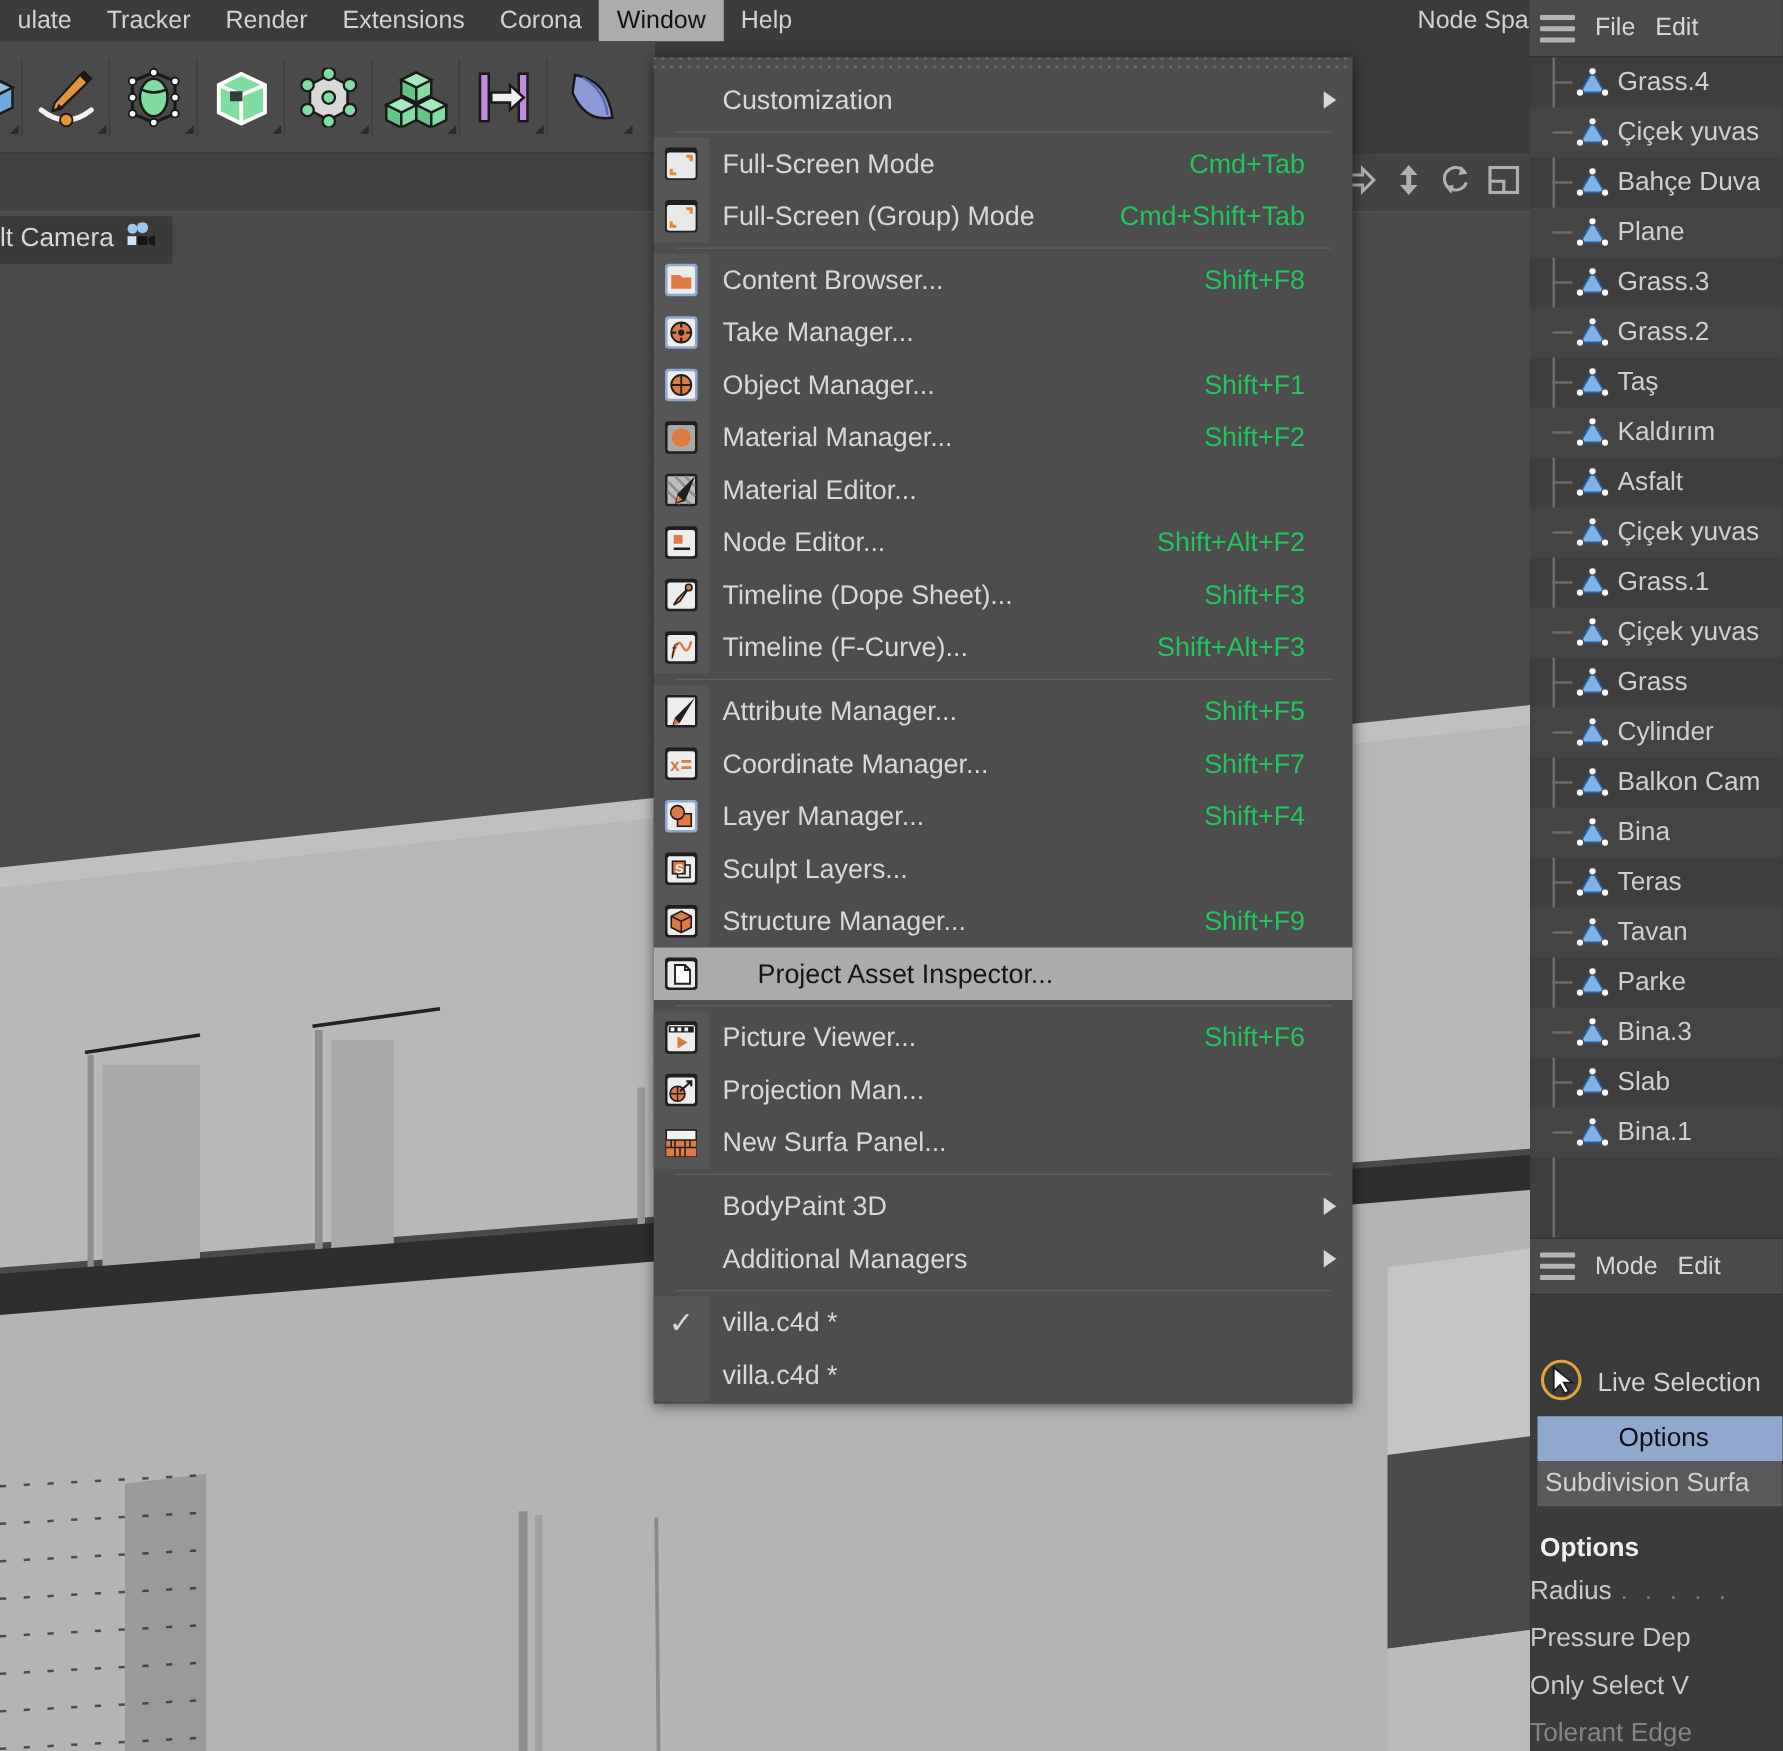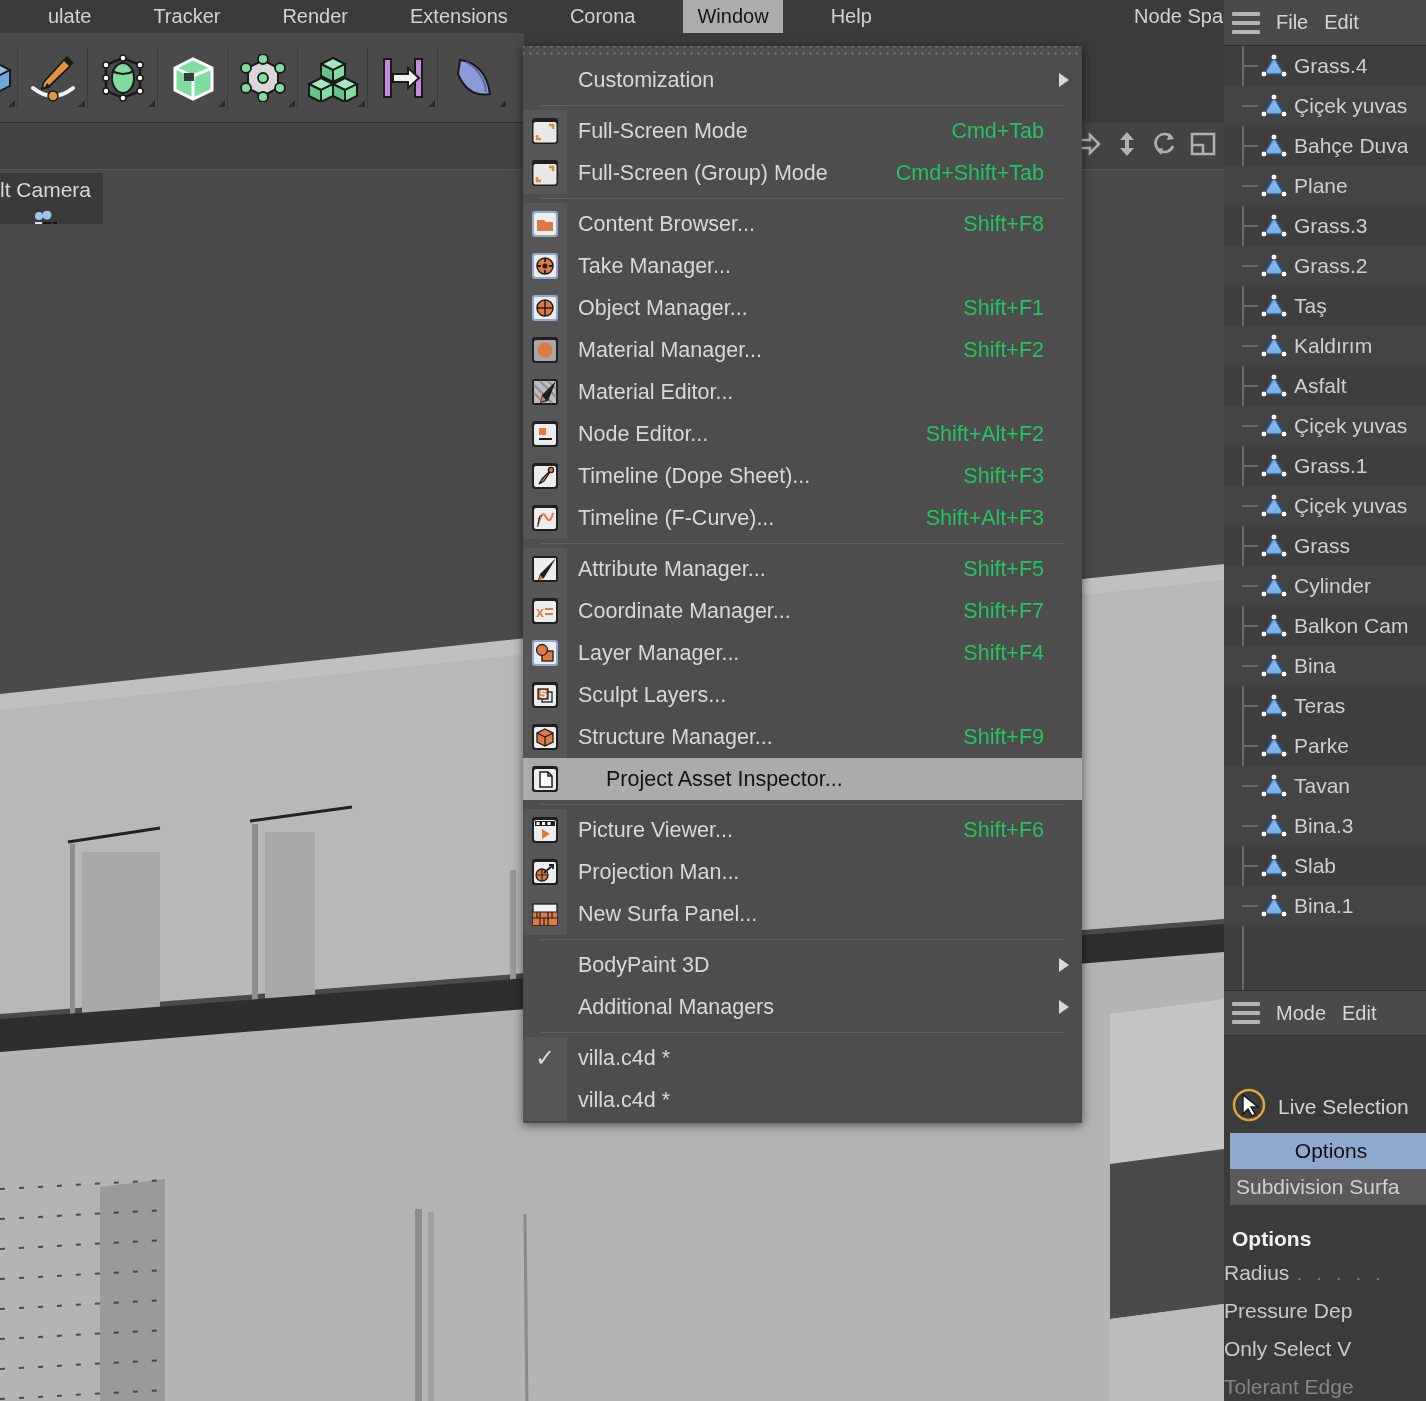--- a/index.html
+++ b/index.html
@@ -13,21 +13,21 @@
   #root { position: relative; width: 1426px; height: 1401px; }
 
   
   .menubar {
     position: absolute; left: 0; top: 0; width: 1426px; height: 33px;
     background: #3b3b3b;
     display: flex; align-items: center;
   }
   .menu-item {
     height: 33px; display: flex; align-items: center;
-    padding: 0 14px; color: #d2d2d2; font-size: 20px; white-space: nowrap; margin-left: 34px;
+    padding: 0 14px; color: #d2d2d2; font-size: 20px; white-space: nowrap;
   }
   .menu-item.active { background: #adadad; color: #141414; }
 
   .nodespace {
     position: absolute; right: 0; top: 0; height: 33px;
     display: flex; align-items: center; gap: 10px;
   }
   .nodespace-label { color: #d2d2d2; font-size: 20px; white-space: nowrap; }
   .nodespace-value {
     background: #575757; color: #dcdcdc; font-size: 20px;
@@ -64,21 +64,20 @@
   .vp-icons {
     position: absolute; right: 6px; top: 6px;
     display: flex; align-items: center; gap: 8px;
   }
   .vp-icons svg { display: block; opacity: .85; }
   .vp-camlabel {
     position: absolute; left: 0; top: 50px;
     background: #3a3a3a; color: #d7d7d7; font-size: 21px;
     padding: 5px 12px 7px 0; display: flex; align-items: center; gap: 9px;
     white-space: nowrap;
-    flex-direction: column;
   }
   .vp-scene {
     position: absolute; left: 0; top: 101px;
     width: 1224px; height: 1177px;
     background: #4a4a4a; overflow: hidden;
   }
   .vp-scene svg { display: block; }
 
   
   .dropdown {
@@ -842,39 +841,39 @@
       <div class="obj-row">
           <span class="obj-dash"></span>
           <span class="obj-ico"><svg width="32" height="28" viewBox="0 0 32 28">
               <path d="M16 5 L26 22 L6 22 Z" fill="#7fb2e8" stroke="#2b5f96" stroke-width="1.5"></path>
               <circle cx="16" cy="5" r="3" fill="#fff" stroke="#444" stroke-width="1"></circle>
               <circle cx="26" cy="22" r="3" fill="#fff" stroke="#444" stroke-width="1"></circle>
               <circle cx="6" cy="22" r="3" fill="#fff" stroke="#444" stroke-width="1"></circle>
             </svg></span>
           <span class="obj-name">Teras</span>
         </div>
+      <div class="obj-row alt">
+          <span class="obj-dash"></span>
+          <span class="obj-ico"><svg width="32" height="28" viewBox="0 0 32 28">
+              <path d="M16 5 L26 22 L6 22 Z" fill="#7fb2e8" stroke="#2b5f96" stroke-width="1.5"></path>
+              <circle cx="16" cy="5" r="3" fill="#fff" stroke="#444" stroke-width="1"></circle>
+              <circle cx="26" cy="22" r="3" fill="#fff" stroke="#444" stroke-width="1"></circle>
+              <circle cx="6" cy="22" r="3" fill="#fff" stroke="#444" stroke-width="1"></circle>
+            </svg></span>
+          <span class="obj-name">Tavan</span>
+        </div>
       <div class="obj-row">
           <span class="obj-dash"></span>
           <span class="obj-ico"><svg width="32" height="28" viewBox="0 0 32 28">
               <path d="M16 5 L26 22 L6 22 Z" fill="#7fb2e8" stroke="#2b5f96" stroke-width="1.5"></path>
               <circle cx="16" cy="5" r="3" fill="#fff" stroke="#444" stroke-width="1"></circle>
               <circle cx="26" cy="22" r="3" fill="#fff" stroke="#444" stroke-width="1"></circle>
               <circle cx="6" cy="22" r="3" fill="#fff" stroke="#444" stroke-width="1"></circle>
             </svg></span>
           <span class="obj-name">Parke</span>
-        </div>
-      <div class="obj-row alt">
-          <span class="obj-dash"></span>
-          <span class="obj-ico"><svg width="32" height="28" viewBox="0 0 32 28">
-              <path d="M16 5 L26 22 L6 22 Z" fill="#7fb2e8" stroke="#2b5f96" stroke-width="1.5"></path>
-              <circle cx="16" cy="5" r="3" fill="#fff" stroke="#444" stroke-width="1"></circle>
-              <circle cx="26" cy="22" r="3" fill="#fff" stroke="#444" stroke-width="1"></circle>
-              <circle cx="6" cy="22" r="3" fill="#fff" stroke="#444" stroke-width="1"></circle>
-            </svg></span>
-          <span class="obj-name">Tavan</span>
         </div>
       <div class="obj-row alt">
           <span class="obj-dash"></span>
           <span class="obj-ico"><svg width="32" height="28" viewBox="0 0 32 28">
               <path d="M16 5 L26 22 L6 22 Z" fill="#7fb2e8" stroke="#2b5f96" stroke-width="1.5"></path>
               <circle cx="16" cy="5" r="3" fill="#fff" stroke="#444" stroke-width="1"></circle>
               <circle cx="26" cy="22" r="3" fill="#fff" stroke="#444" stroke-width="1"></circle>
               <circle cx="6" cy="22" r="3" fill="#fff" stroke="#444" stroke-width="1"></circle>
             </svg></span>
           <span class="obj-name">Bina.3</span>

